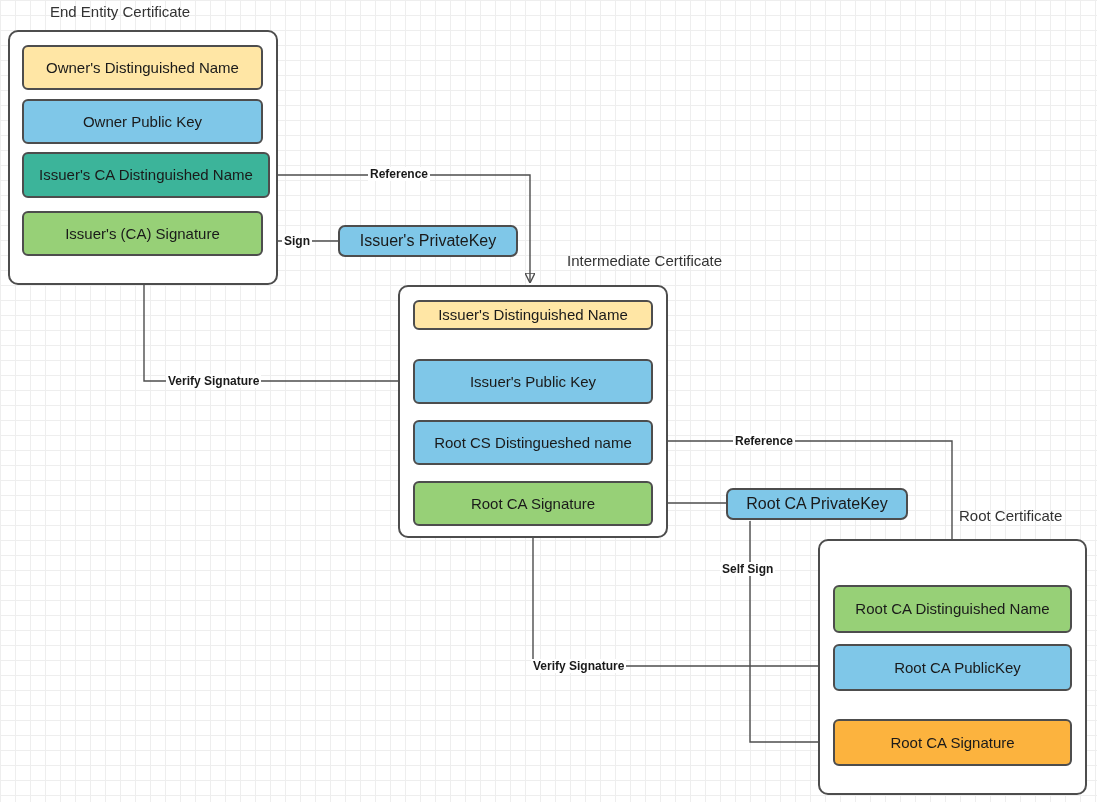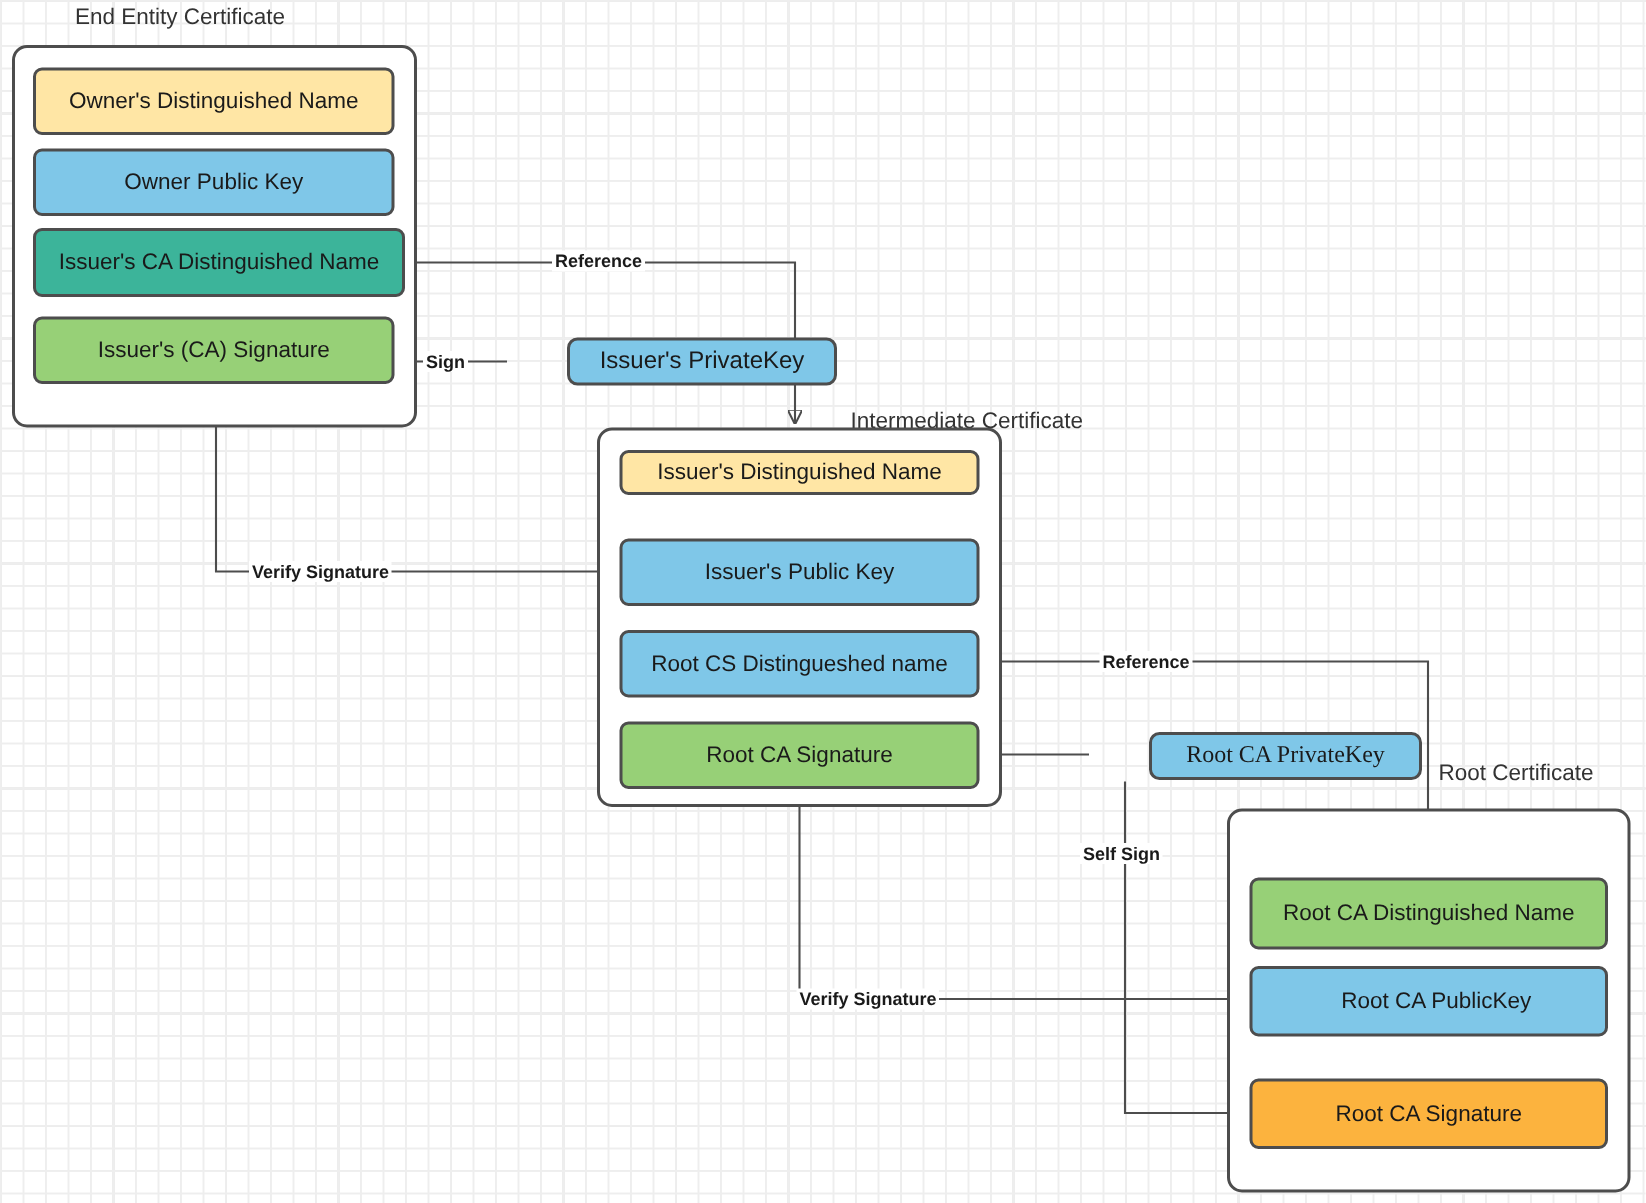--- a/index.html
+++ b/index.html
@@ -46,21 +46,20 @@
     position:absolute;
     border:2px solid #4d4d4d;
     border-radius:7px;
     box-sizing:border-box;
     display:flex;
     align-items:center;
     justify-content:center;
     text-align:left;
     color:#1a1a1a;
     font-size:16px;
-    margin-left:40px;
   }
   .caption{
     position:absolute;
     color:#333333;
     font-size:15px;
     white-space:nowrap;
   }
   .edge-label{
     position:absolute;
     color:#1a1a1a;
@@ -102,40 +101,40 @@
     <path d="M 654 441 L 952 441 L 952 581" marker-end="url(#arrow)"></path>
 
     <path d="M 726 503 L 658 503" marker-end="url(#arrow)"></path>
 
     <path d="M 750 521 L 750 742 L 828 742" marker-end="url(#arrow)"></path>
 
     <path d="M 832 666 L 533 666 L 533 526" marker-end="url(#arrow)"></path>
   </svg>
 
   <div class="caption" style="left:50px;top:3px;">End Entity Certificate</div>
-  <div class="caption" style="left:567px;top:252px;margin-top:20px;">Intermediate Certificate</div>
+  <div class="caption" style="left:567px;top:252px;">Intermediate Certificate</div>
   <div class="caption" style="left:959px;top:507px;">Root Certificate</div>
 
   <div class="container" style="left:8px;top:30px;width:270px;height:255px;">
   </div>
   <div class="field" style="left:22px;top:99px;width:241px;height:45px;background:#7fc7e8;">Owner Public  Key</div>
   <div class="field" style="left:22px;top:45px;width:241px;height:45px;background:#ffe6a5;">Owner's Distinguished Name</div>
   <div class="field" style="left:22px;top:152px;width:248px;height:46px;background:#3cb49a;">Issuer's CA Distinguished Name</div>
   <div class="field" style="left:22px;top:211px;width:241px;height:45px;background:#97d077;text-align:right;">Issuer's (CA) Signature</div>
 
   <div class="kbox" style="left:338px;top:225px;width:180px;height:32px;background:#7fc7e8;">Issuer's PrivateKey</div>
 
   <div class="container" style="left:398px;top:285px;width:270px;height:253px;">
   </div>
   <div class="field" style="left:413px;top:300px;width:240px;height:30px;background:#ffe6a5;">Issuer's Distinguished Name</div>
   <div class="field" style="left:413px;top:359px;width:240px;height:45px;background:#7fc7e8;">Issuer's Public  Key</div>
   <div class="field" style="left:413px;top:420px;width:240px;height:45px;background:#7fc7e8;">Root CS Distingueshed name</div>
   <div class="field" style="left:413px;top:481px;width:240px;height:45px;background:#97d077;">Root CA Signature</div>
 
-  <div class="kbox" style="left:726px;top:488px;width:182px;height:32px;background:#7fc7e8;font-family:Liberation Serif, serif;">Root CA PrivateKey</div>
+  <div class="kbox" style="left:726px;top:488px;width:182px;height:32px;background:#7fc7e8;">Root CA PrivateKey</div>
 
   <div class="container" style="left:818px;top:539px;width:269px;height:256px;">
   </div>
   <div class="field" style="left:833px;top:585px;width:239px;height:48px;background:#97d077;">Root CA Distinguished Name</div>
   <div class="field" style="left:833px;top:644px;width:239px;height:47px;background:#7fc7e8;padding-left:16px;">Root CA PublicKey</div>
   <div class="field" style="left:833px;top:719px;width:239px;height:47px;background:#fcb33e;">Root CA Signature</div>
 
   <div class="edge-label" style="left:368px;top:167px;">Reference</div>
   <div class="edge-label" style="left:282px;top:234px;">Sign</div>
   <div class="edge-label" style="left:166px;top:374px;">Verify Signature</div>

